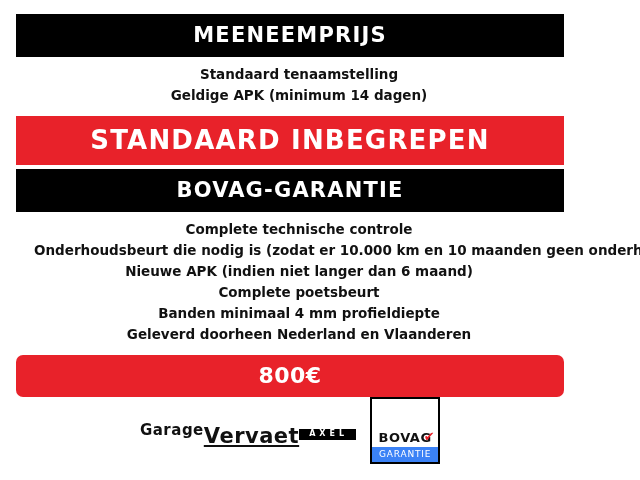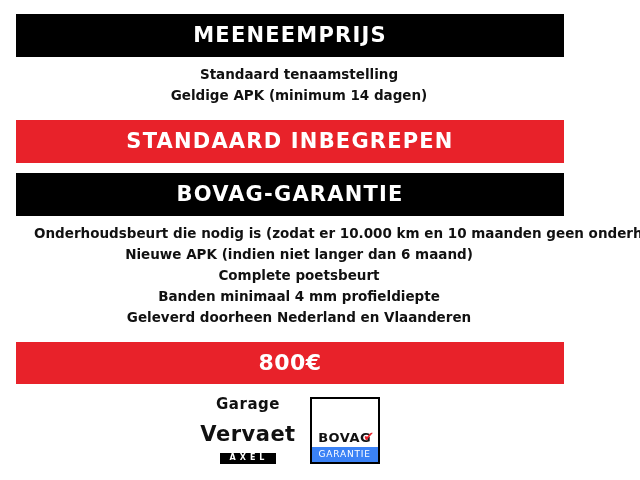--- a/index.html
+++ b/index.html
@@ -33,31 +33,32 @@
     background: #000000;
     color: #ffffff;
     font-size: 21px;
     font-weight: bold;
     padding: 9px 0 10px 0;
     letter-spacing: 1.2px;
   }
   .band-red {
     background: #e8222a;
     color: #ffffff;
-    font-size: 21px;
+    font-size: 26px;
     font-weight: bold;
     padding: 9px 0 10px 0;
     letter-spacing: 1.2px;
   }
   .band-price {
     background: #e8222a;
     color: #ffffff;
     font-size: 22px;
     font-weight: bold;
     padding: 8px 0 9px 0;
+    border-radius: 7px;
   }
   .white-block {
     background: #ffffff;
     padding: 7px 0 7px 0;
     text-align: center;
     margin-left: 18px;
   }
   .line {
     font-size: 13.5px;
     font-weight: bold;
@@ -70,36 +71,37 @@
   .spacer { flex: 1 1 auto; }
   .footer {
     display: flex;
     align-items: center;
     justify-content: center;
     gap: 14px;
     padding-bottom: 6px;
   }
   .logo-garage {
     display: flex;
-    flex-direction: column;
+    flex-direction: row;
     align-items: center;
     line-height: 1;
   }
   .logo-garage .l1 {
     font-size: 15px;
     font-weight: bold;
     letter-spacing: 0.5px;
     color: #111111;
   }
   .logo-garage .l2 {
     font-size: 21px;
     font-weight: bold;
     letter-spacing: 0.5px;
     color: #111111;
     margin-top: 12px;
+    text-decoration: underline;
   }
   .logo-garage .l3 {
     margin-top: 8px;
     background: #000000;
     color: #ffffff;
     font-size: 8px;
     font-weight: bold;
     letter-spacing: 4px;
     padding: 1px 8px 2px 10px;
   }
@@ -153,20 +155,21 @@
 
   <div class="gap-sm"></div>
 
   <div class="band band-red">STANDAARD INBEGREPEN</div>
 
   <div class="gap-md"></div>
 
   <div class="band band-black">BOVAG-GARANTIE</div>
 
   <div class="white-block">
+    <div class="line">Complete technische controle</div>
     <div class="line">Onderhoudsbeurt die nodig is (zodat er 10.000 km en 10 maanden geen onderhoud nodig is)</div>
     <div class="line">Nieuwe APK (indien niet langer dan 6 maand)</div>
     <div class="line">Complete poetsbeurt</div>
     <div class="line">Banden minimaal 4 mm profieldiepte</div>
     <div class="line">Geleverd doorheen Nederland en Vlaanderen</div>
   </div>
 
   <div class="gap-sm"></div>
 
   <div class="band band-price">800€</div>

